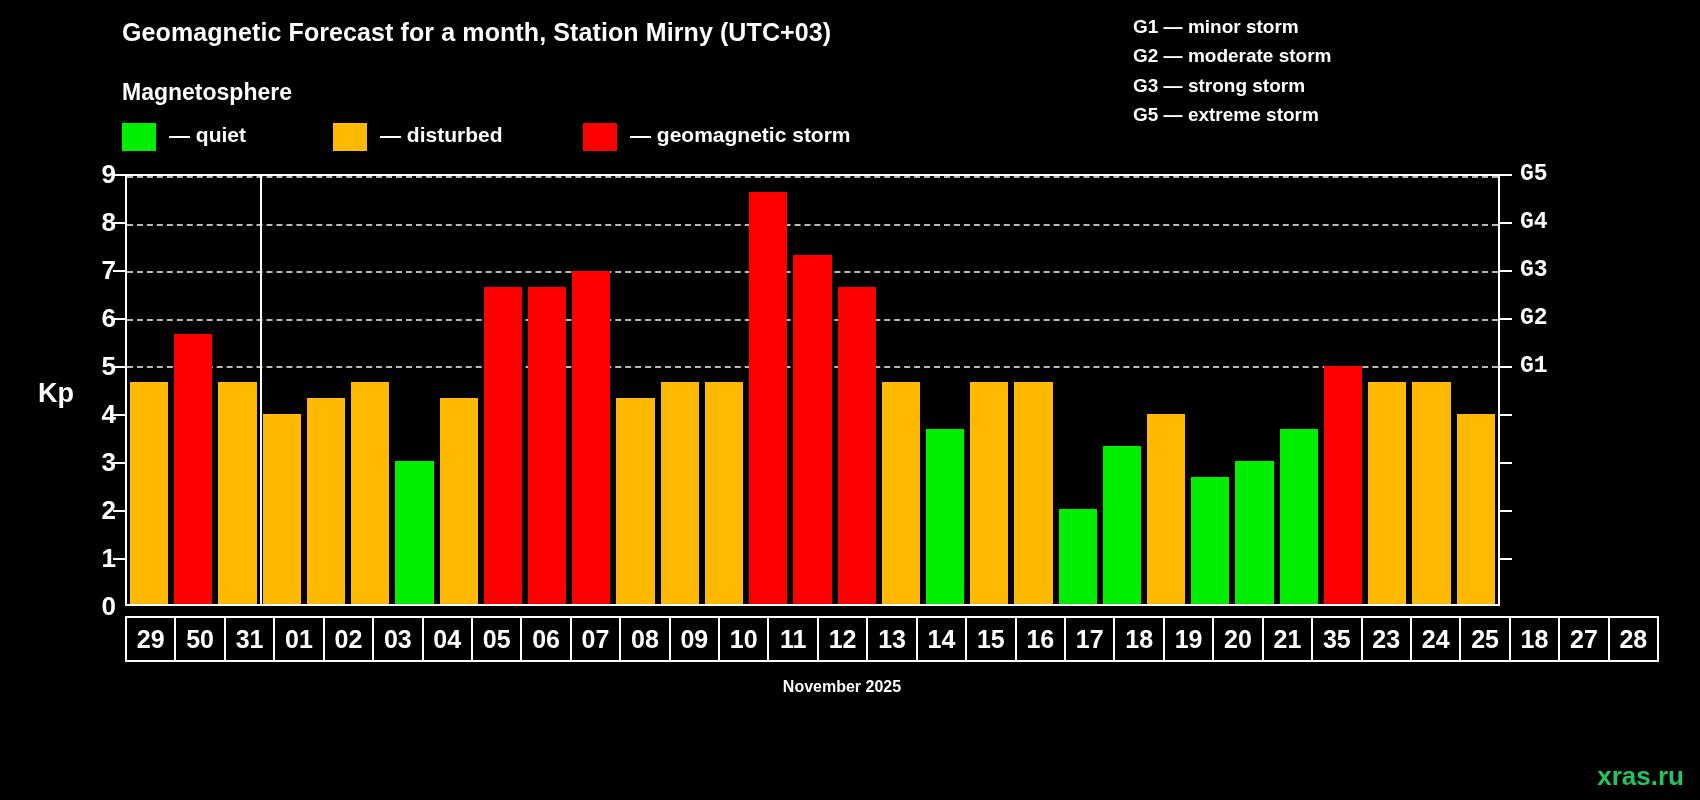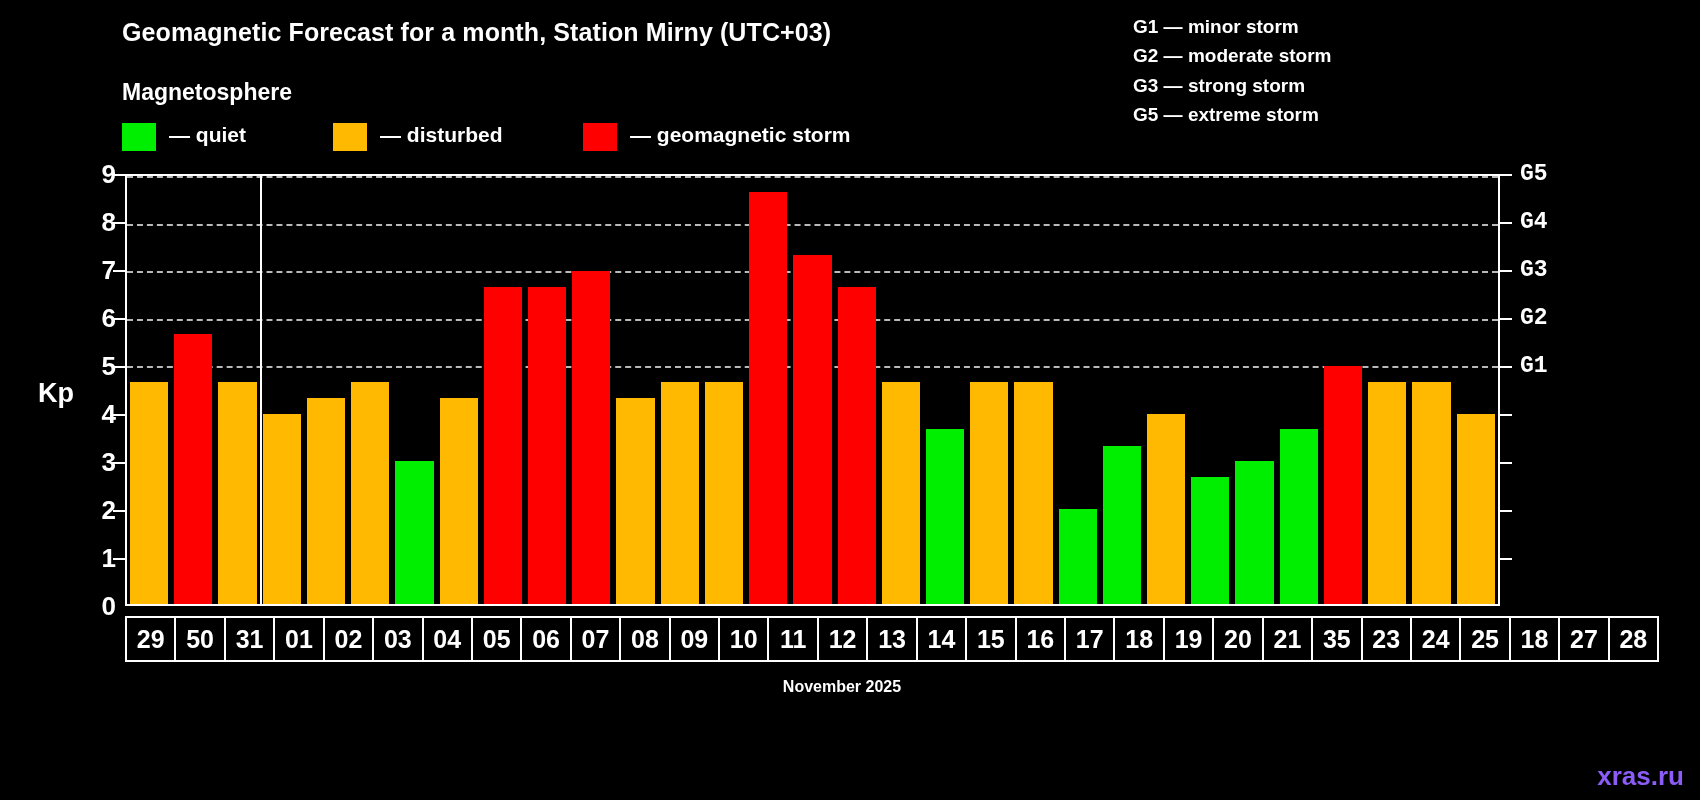--- a/index.html
+++ b/index.html
@@ -51,21 +51,21 @@
   .xaxis{position:absolute;left:125px;top:616px;width:1534px;height:46px;display:flex;}
   .xcell{
     flex:1 1 0;border:2px solid #fff;box-sizing:border-box;margin-left:-2px;
     display:flex;align-items:center;justify-content:center;
     font-size:25px;font-weight:bold;background:#000;
   }
   .xcell:first-child{margin-left:0;}
 
   .month{position:absolute;left:0;right:0;top:678px;text-align:center;font-size:16px;font-weight:bold;}
   .month-inner{display:inline-block;transform:translateX(-8px);}
-  .watermark{position:absolute;right:16px;bottom:8px;font-size:26px;font-weight:bold;color:#8b5cf6;}
+  .watermark{position:absolute;right:16px;bottom:8px;font-size:26px;font-weight:bold;color:#22c55e;}
 </style>
 </head>
 <body>
 
 <div id="chart-root">
 
   <div class="title">Geomagnetic Forecast for a month, Station Mirny (UTC+03)</div>
 
   <div class="gscale" id="gscale-list">
       <div class="gscale-row">G1 — minor storm</div>

